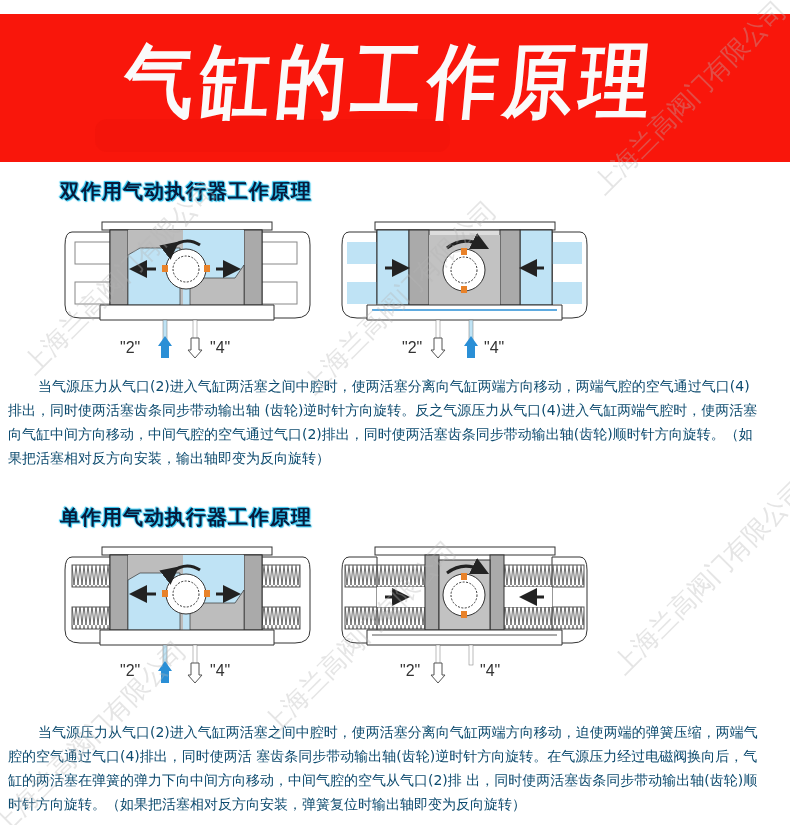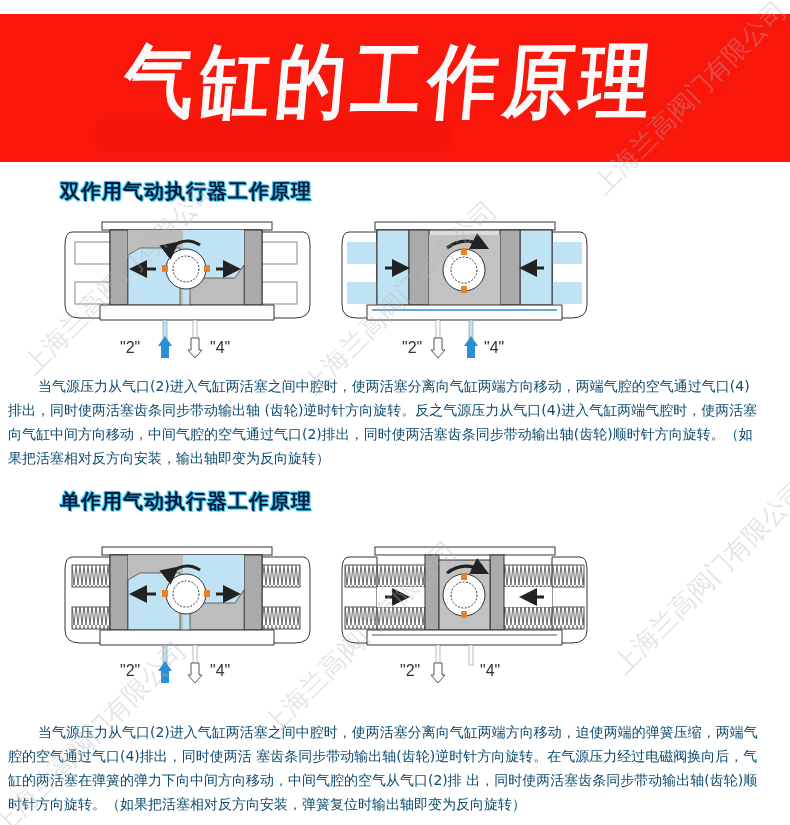--- a/index.html
+++ b/index.html
@@ -92,21 +92,21 @@
   <rect x="99" y="100" width="4" height="20" fill="#fff" stroke="#777" stroke-width="0.5"></rect>
   <rect x="132" y="100" width="4" height="20" fill="#bfe3f5" stroke="#777" stroke-width="0.5"></rect>
   <path d="M97,118 L97,130 L94,130 L101,138 L108,130 L105,130 L105,118 Z" fill="#fff" stroke="#555"></path>
   <path d="M130,138 L130,126 L127,126 L134,116 L141,126 L138,126 L138,138 Z" fill="#2a8fd6"></path>
 </svg>
 <div class="port-label" style="left:402px;top:339px;">"2"</div>
 <div class="port-label" style="left:484px;top:339px;">"4"</div>
 
 <div class="para" style="top:374px;">当气源压力从气口(2)进入气缸两活塞之间中腔时，使两活塞分离向气缸两端方向移动，两端气腔的空气通过气口(4)排出，同时使两活塞齿条同步带动输出轴 (齿轮)逆时针方向旋转。反之气源压力从气口(4)进入气缸两端气腔时，使两活塞向气缸中间方向移动，中间气腔的空气通过气口(2)排出，同时使两活塞齿条同步带动输出轴(齿轮)顺时针方向旋转。（如果把活塞相对反方向安装，输出轴即变为反向旋转）</div>
 
-<div class="sec-title" style="top:488px;">单作用气动执行器工作原理</div>
+<div class="sec-title" style="top:504px;">单作用气动执行器工作原理</div>
 
 <svg class="diagram" style="left:60px;top:545px;" width="255" height="140" viewBox="0 0 255 140">
   <defs>
     <pattern id="spring" width="4" height="20" patternUnits="userSpaceOnUse">
         <path d="M0,0 L2,20 L4,0" fill="none" stroke="#444" stroke-width="0.8"></path>
       </pattern>
   </defs>
   <path d="M12,12 Q5,12 5,25 L5,85 Q5,98 20,98 L52,98 L52,12 Z" fill="#fff" stroke="#333"></path>
   <path d="M243,12 Q250,12 250,25 L250,85 Q250,98 235,98 L200,98 L200,12 Z" fill="#fff" stroke="#333"></path>
   <rect x="12" y="20" width="40" height="22" fill="url(#spring)" stroke="#555"></rect>

